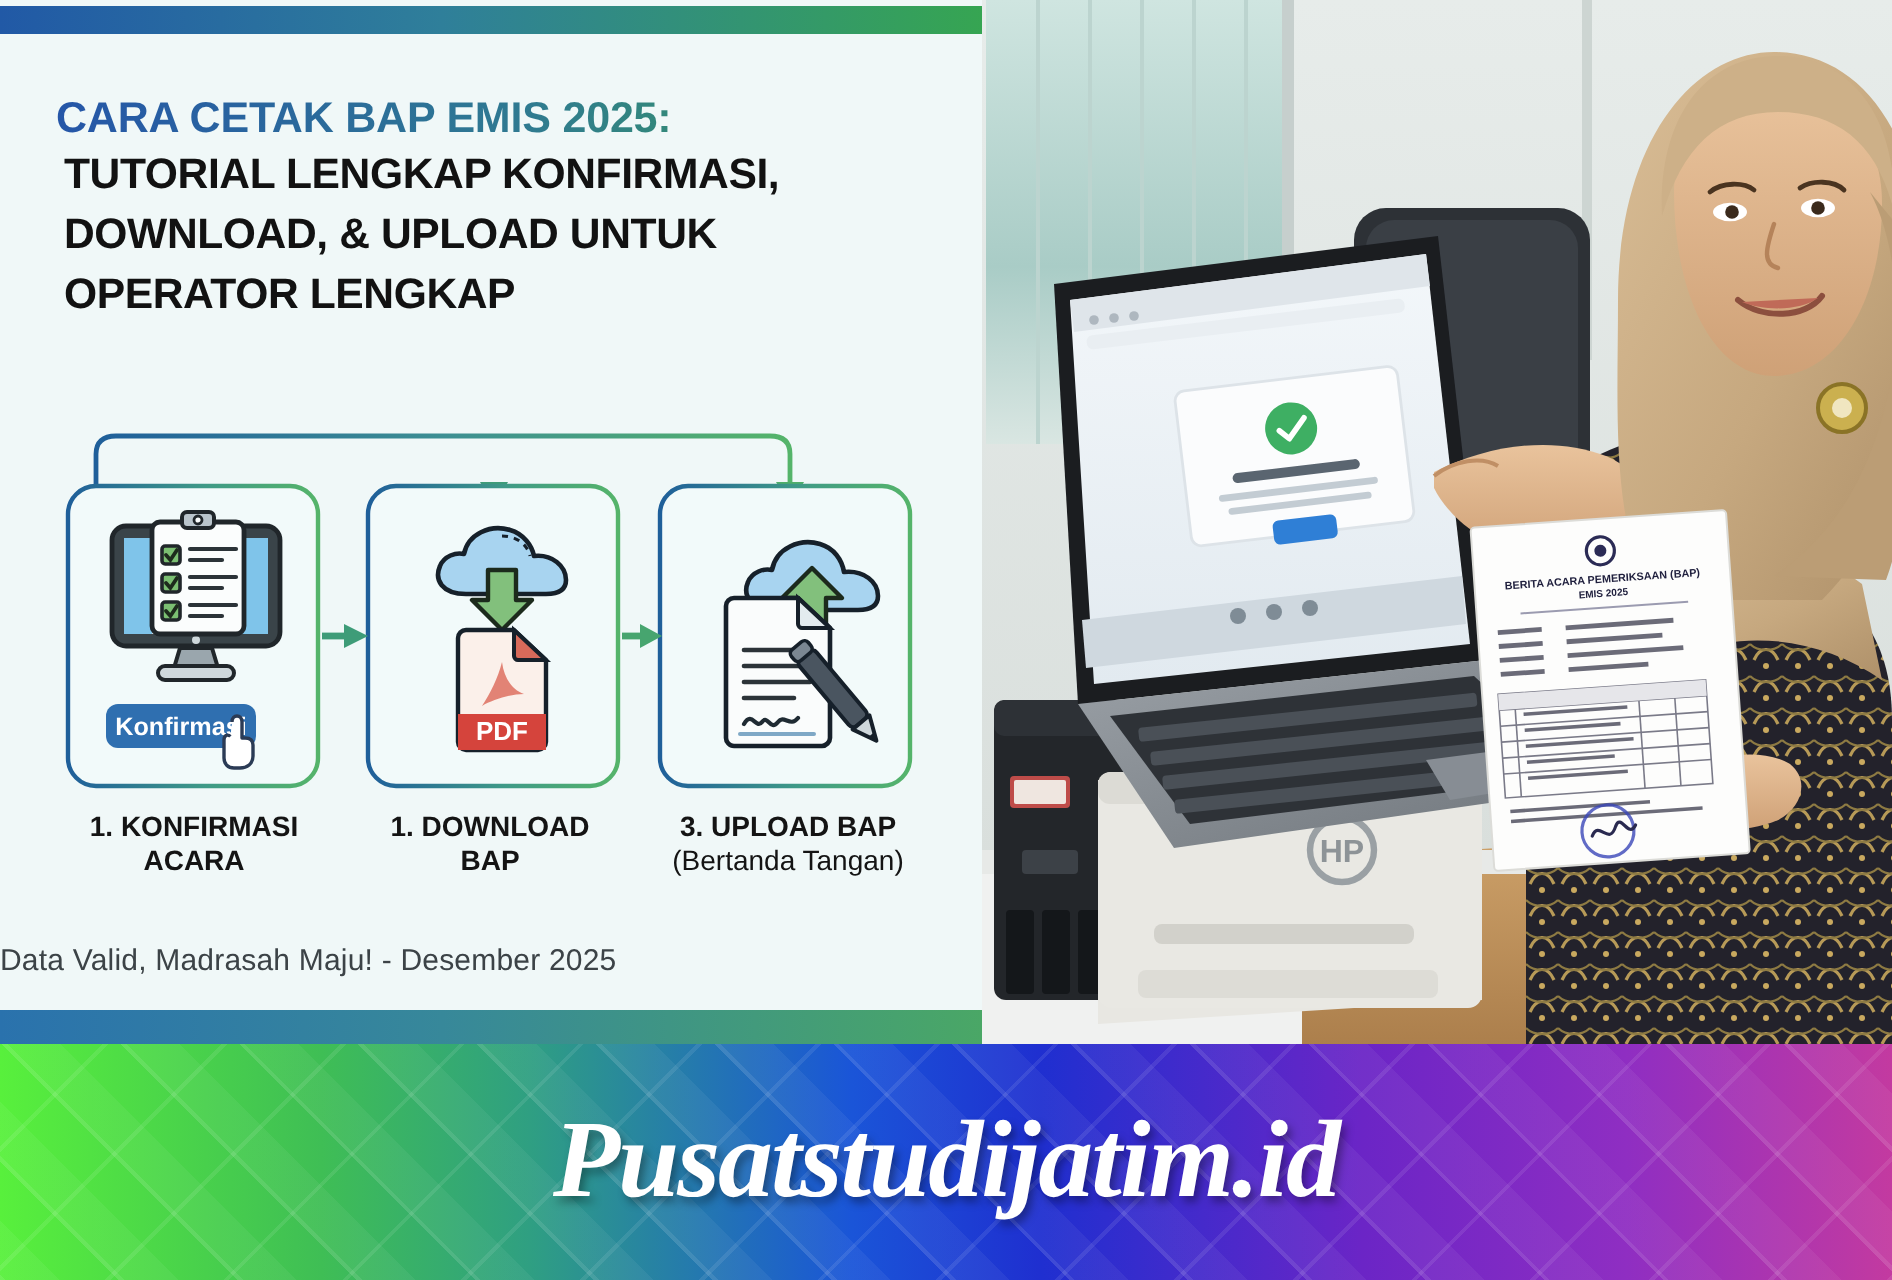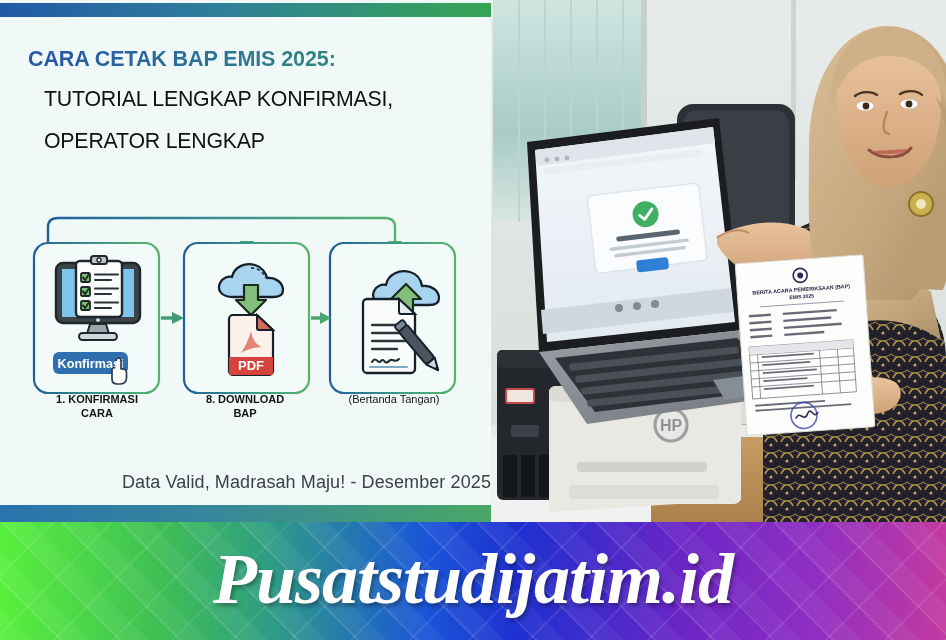--- a/index.html
+++ b/index.html
@@ -27,49 +27,49 @@
 
   .headline{position:absolute;left:28px;top:30px;width:450px;}
   .headline .kicker{
     font-size:21.5px;font-weight:bold;letter-spacing:-0.1px;line-height:1.12;
     background:linear-gradient(90deg,#2556a8 0%,#2f7a91 52%,#3aa350 100%);
     -webkit-background-clip:text;background-clip:text;color:transparent;
     -webkit-text-fill-color:transparent;
     margin:0 0 4px 0;
   }
   .headline .main{
-    font-size:21.3px;font-weight:normal;color:#121212;line-height:1.22;
-    letter-spacing:-0.2px;margin:16px;
+    font-size:21.3px;font-weight:bold;color:#121212;line-height:1.22;
+    letter-spacing:-0.2px;margin:4px;
   }
 
   
   .flow{position:absolute;left:22px;top:196px;width:450px;height:250px;}
   .flow svg{position:absolute;left:0;top:0;}
 
   .step{
     position:absolute;top:30px;width:125px;height:150px;
     border-radius:14px;background:#f2fafa;
   }
   .step.s1{left:12px;}
   .step.s2{left:162px;}
   .step.s3{left:308px;}
 
   .caption{
-    position:absolute;top:180px;width:150px;text-align:center;
-    font-size:11px;font-weight:bold;color:#141414;line-height:1.24;
+    position:absolute;top:192px;width:150px;text-align:center;
+    font-size:14px;font-weight:bold;color:#141414;line-height:1.24;
   }
   .caption.c1{left:0px;}
   .caption.c2{left:148px;}
   .caption.c3{left:297px;}
   .caption .sub{font-weight:bold;}
   .caption.c3 .sub{font-weight:normal;}
 
   .footnote{
-    position:absolute;left:0;top:455px;width:491px;text-align:right;
-    font-size:18px;color:#3c4347;letter-spacing:.1px;
+    position:absolute;left:0;top:455px;width:491px;text-align:left;
+    font-size:15px;color:#3c4347;letter-spacing:.1px;
   }
 
   
   .photo{position:absolute;left:491px;top:0;width:455px;height:522px;overflow:hidden;background:#d8dcdb;}
 
   
   .banner{
     position:absolute;left:0;top:522px;width:946px;height:118px;overflow:hidden;
     background:linear-gradient(90deg,#58f03c 0%,#3fbe55 17%,#2f9f82 28%,#1a55d8 45%,#1f2fd0 55%,#6b25c6 72%,#8f2ec2 86%,#c33aa0 100%);
   }
@@ -77,40 +77,41 @@
     position:absolute;inset:0;
     background-image:
       repeating-linear-gradient(45deg, rgba(255,255,255,.085) 0 2px, rgba(255,255,255,0) 2px 42px),
       repeating-linear-gradient(-45deg, rgba(255,255,255,.085) 0 2px, rgba(255,255,255,0) 2px 42px),
       repeating-linear-gradient(45deg, rgba(255,255,255,.05) 0 21px, rgba(255,255,255,0) 21px 42px);
   }
   .banner .wm{
     position:absolute;left:0;top:0;width:946px;height:118px;
     display:flex;align-items:center;justify-content:center;
     font-family:"Liberation Serif", serif;
-    font-style:italic;font-weight:bold;font-size:72px;color:#ffffff;
+    font-style:italic;font-weight:bold;font-size:55px;color:#ffffff;
     letter-spacing:-1px;
     text-shadow:2px 3px 4px rgba(0,0,0,.35);
     padding-bottom:4px;box-sizing:border-box;
   }
 </style>
 </head>
 <body>
 
 <div class="stage">
 
   <div class="card">
 
     <div class="card-topbar"></div>
 
     <div class="card-inner">
 
       <div class="headline">
         <div class="kicker">CARA CETAK BAP EMIS 2025:</div>
         <div class="main">TUTORIAL LENGKAP KONFIRMASI,</div>
+        <div class="main">DOWNLOAD, &amp; UPLOAD UNTUK</div>
         <div class="main">OPERATOR LENGKAP</div>
       </div>
 
       <div class="flow">
 
         <svg width="450" height="250" viewBox="0 0 450 250">
           <defs>
             <linearGradient id="gBorder" x1="0" y1="0" x2="1" y2="0">
               <stop offset="0%" stop-color="#1f5f9a"></stop>
               <stop offset="55%" stop-color="#3f9a87"></stop>
@@ -239,27 +240,28 @@
             </g>
           </g>
         </svg>
 
         <div class="step s1" style="background:transparent;"></div>
         <div class="step s2" style="background:transparent;"></div>
         <div class="step s3" style="background:transparent;"></div>
 
         <div class="caption c1">
           <div>1. KONFIRMASI</div>
-          <div class="sub">CARA</div>
+          <div class="sub">ACARA</div>
         </div>
         <div class="caption c2">
-          <div>8. DOWNLOAD</div>
+          <div>1. DOWNLOAD</div>
           <div class="sub">BAP</div>
         </div>
         <div class="caption c3">
+          <div>3. UPLOAD BAP</div>
           <div class="sub">(Bertanda Tangan)</div>
         </div>
       </div>
 
       <div class="footnote">Data Valid, Madrasah Maju! - Desember 2025</div>
     </div>
 
     <div class="card-botbar"></div>
   </div>
 

